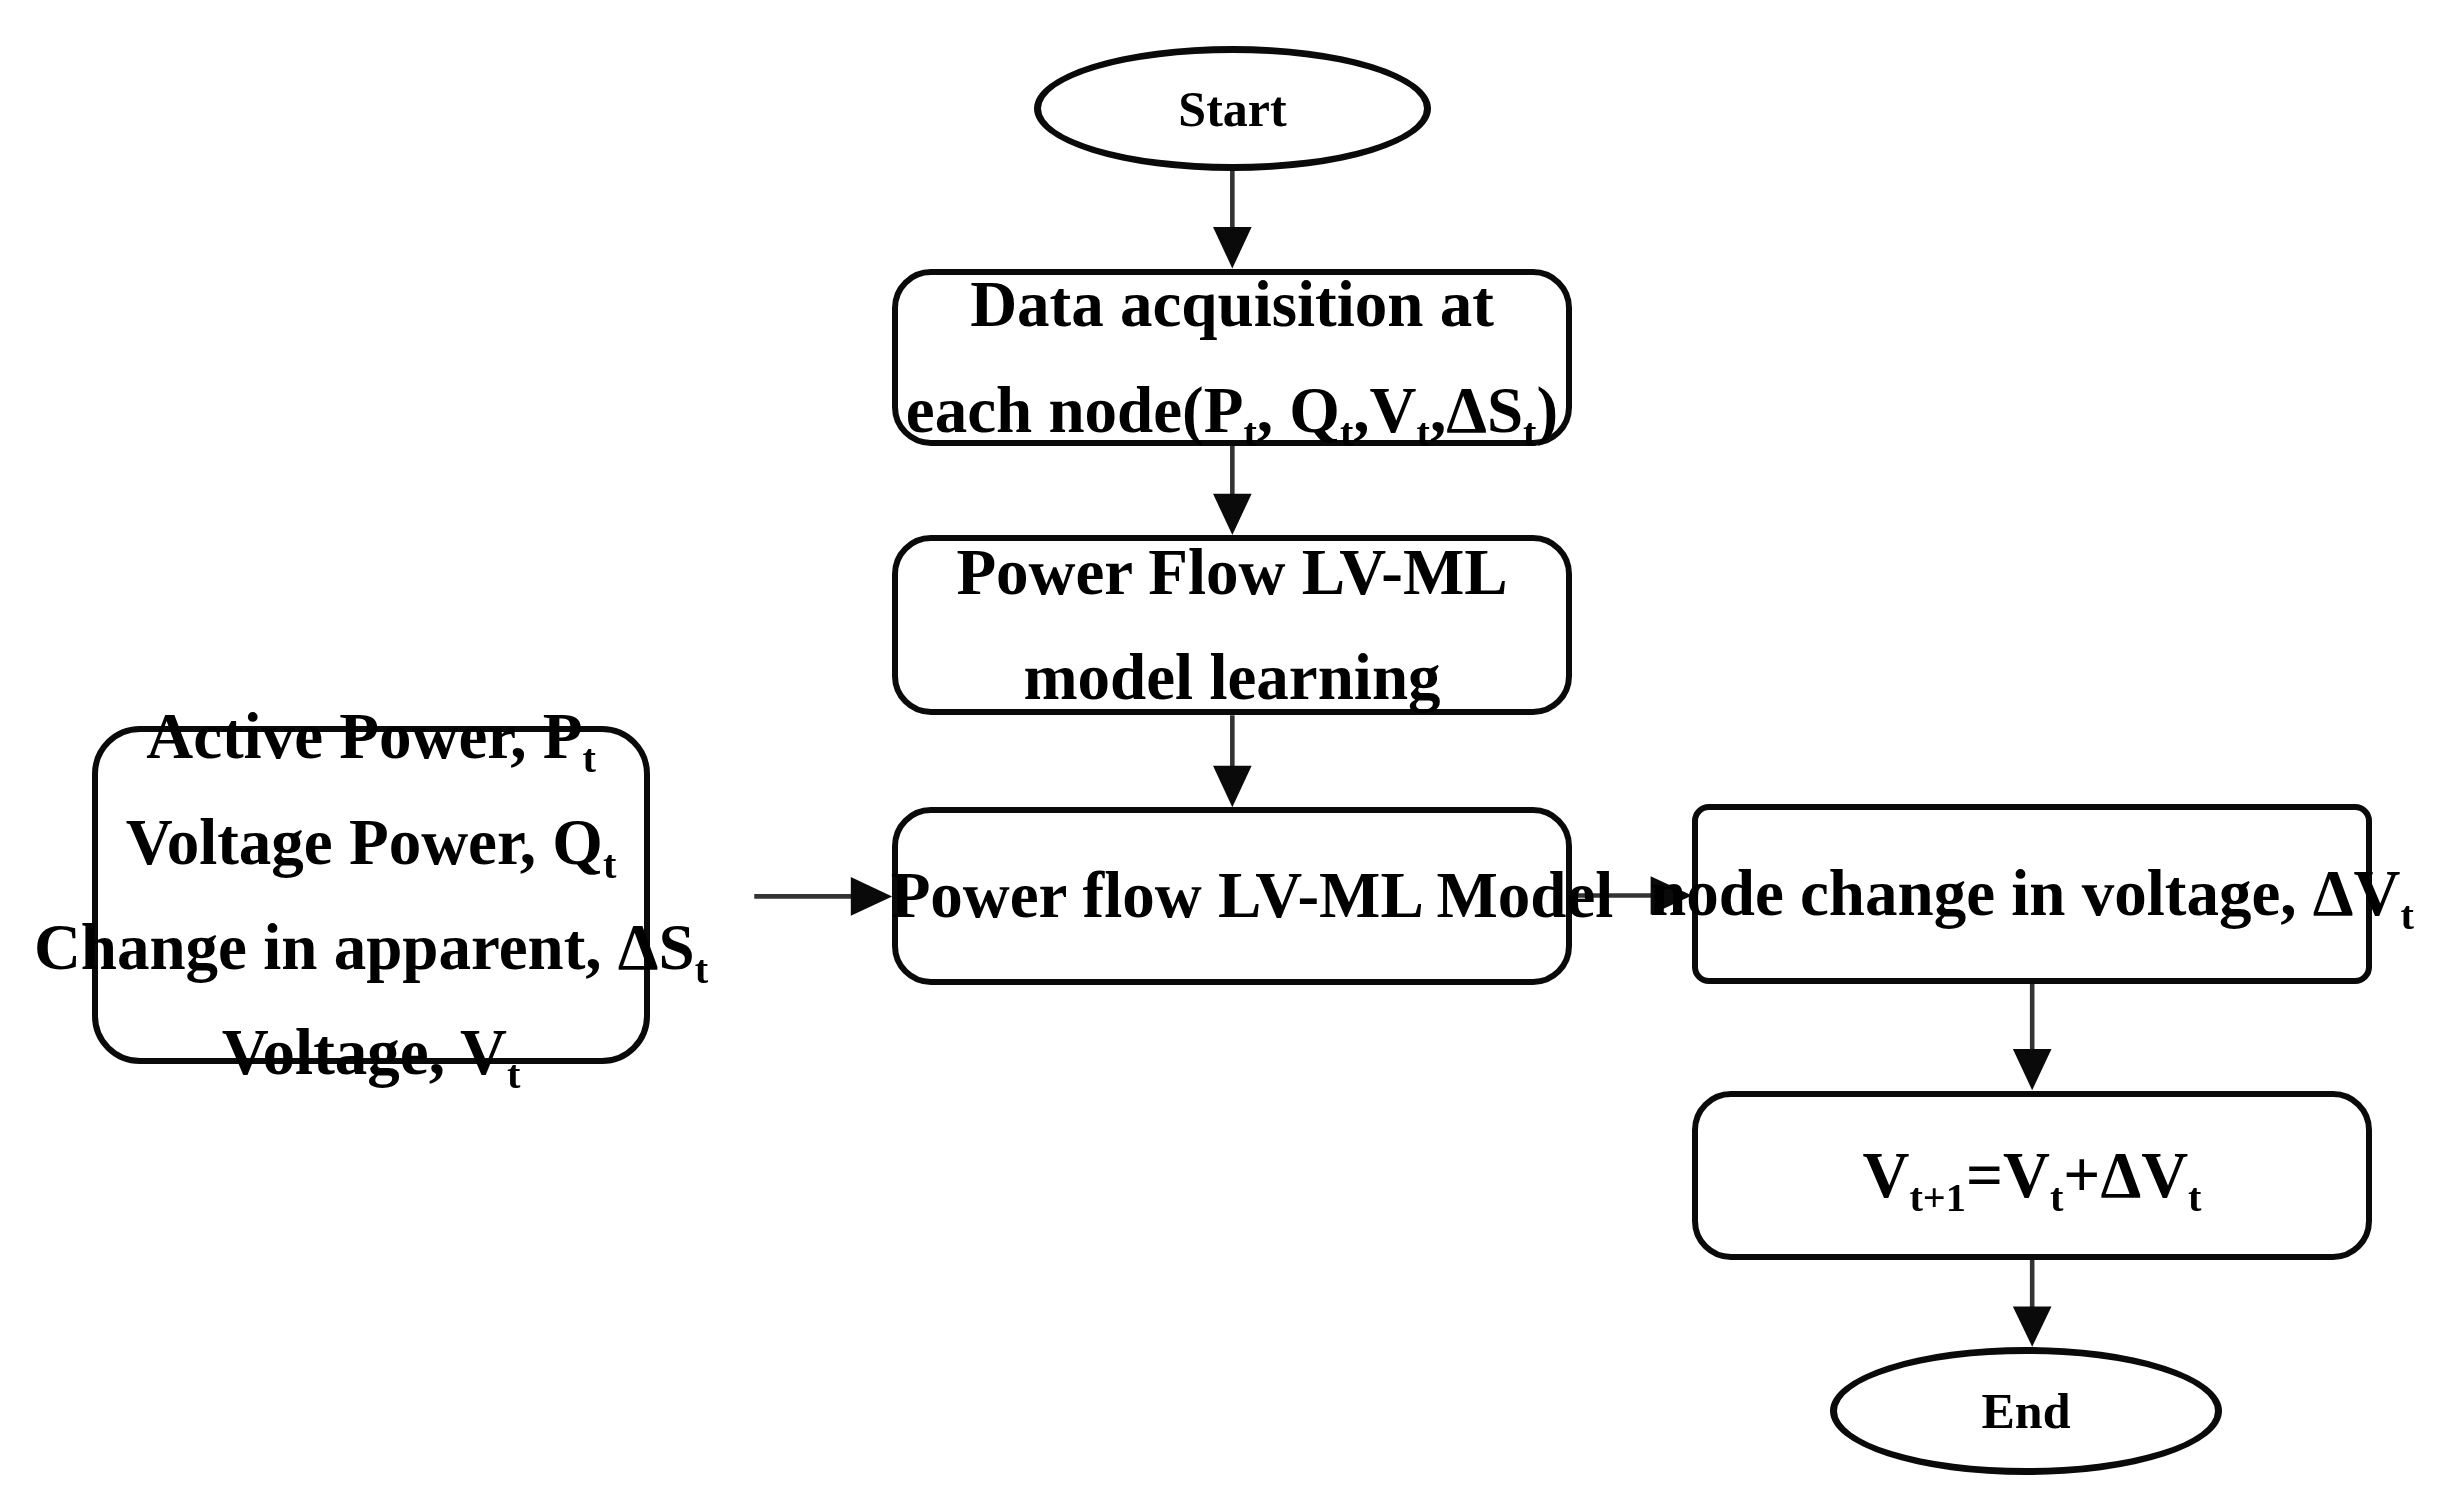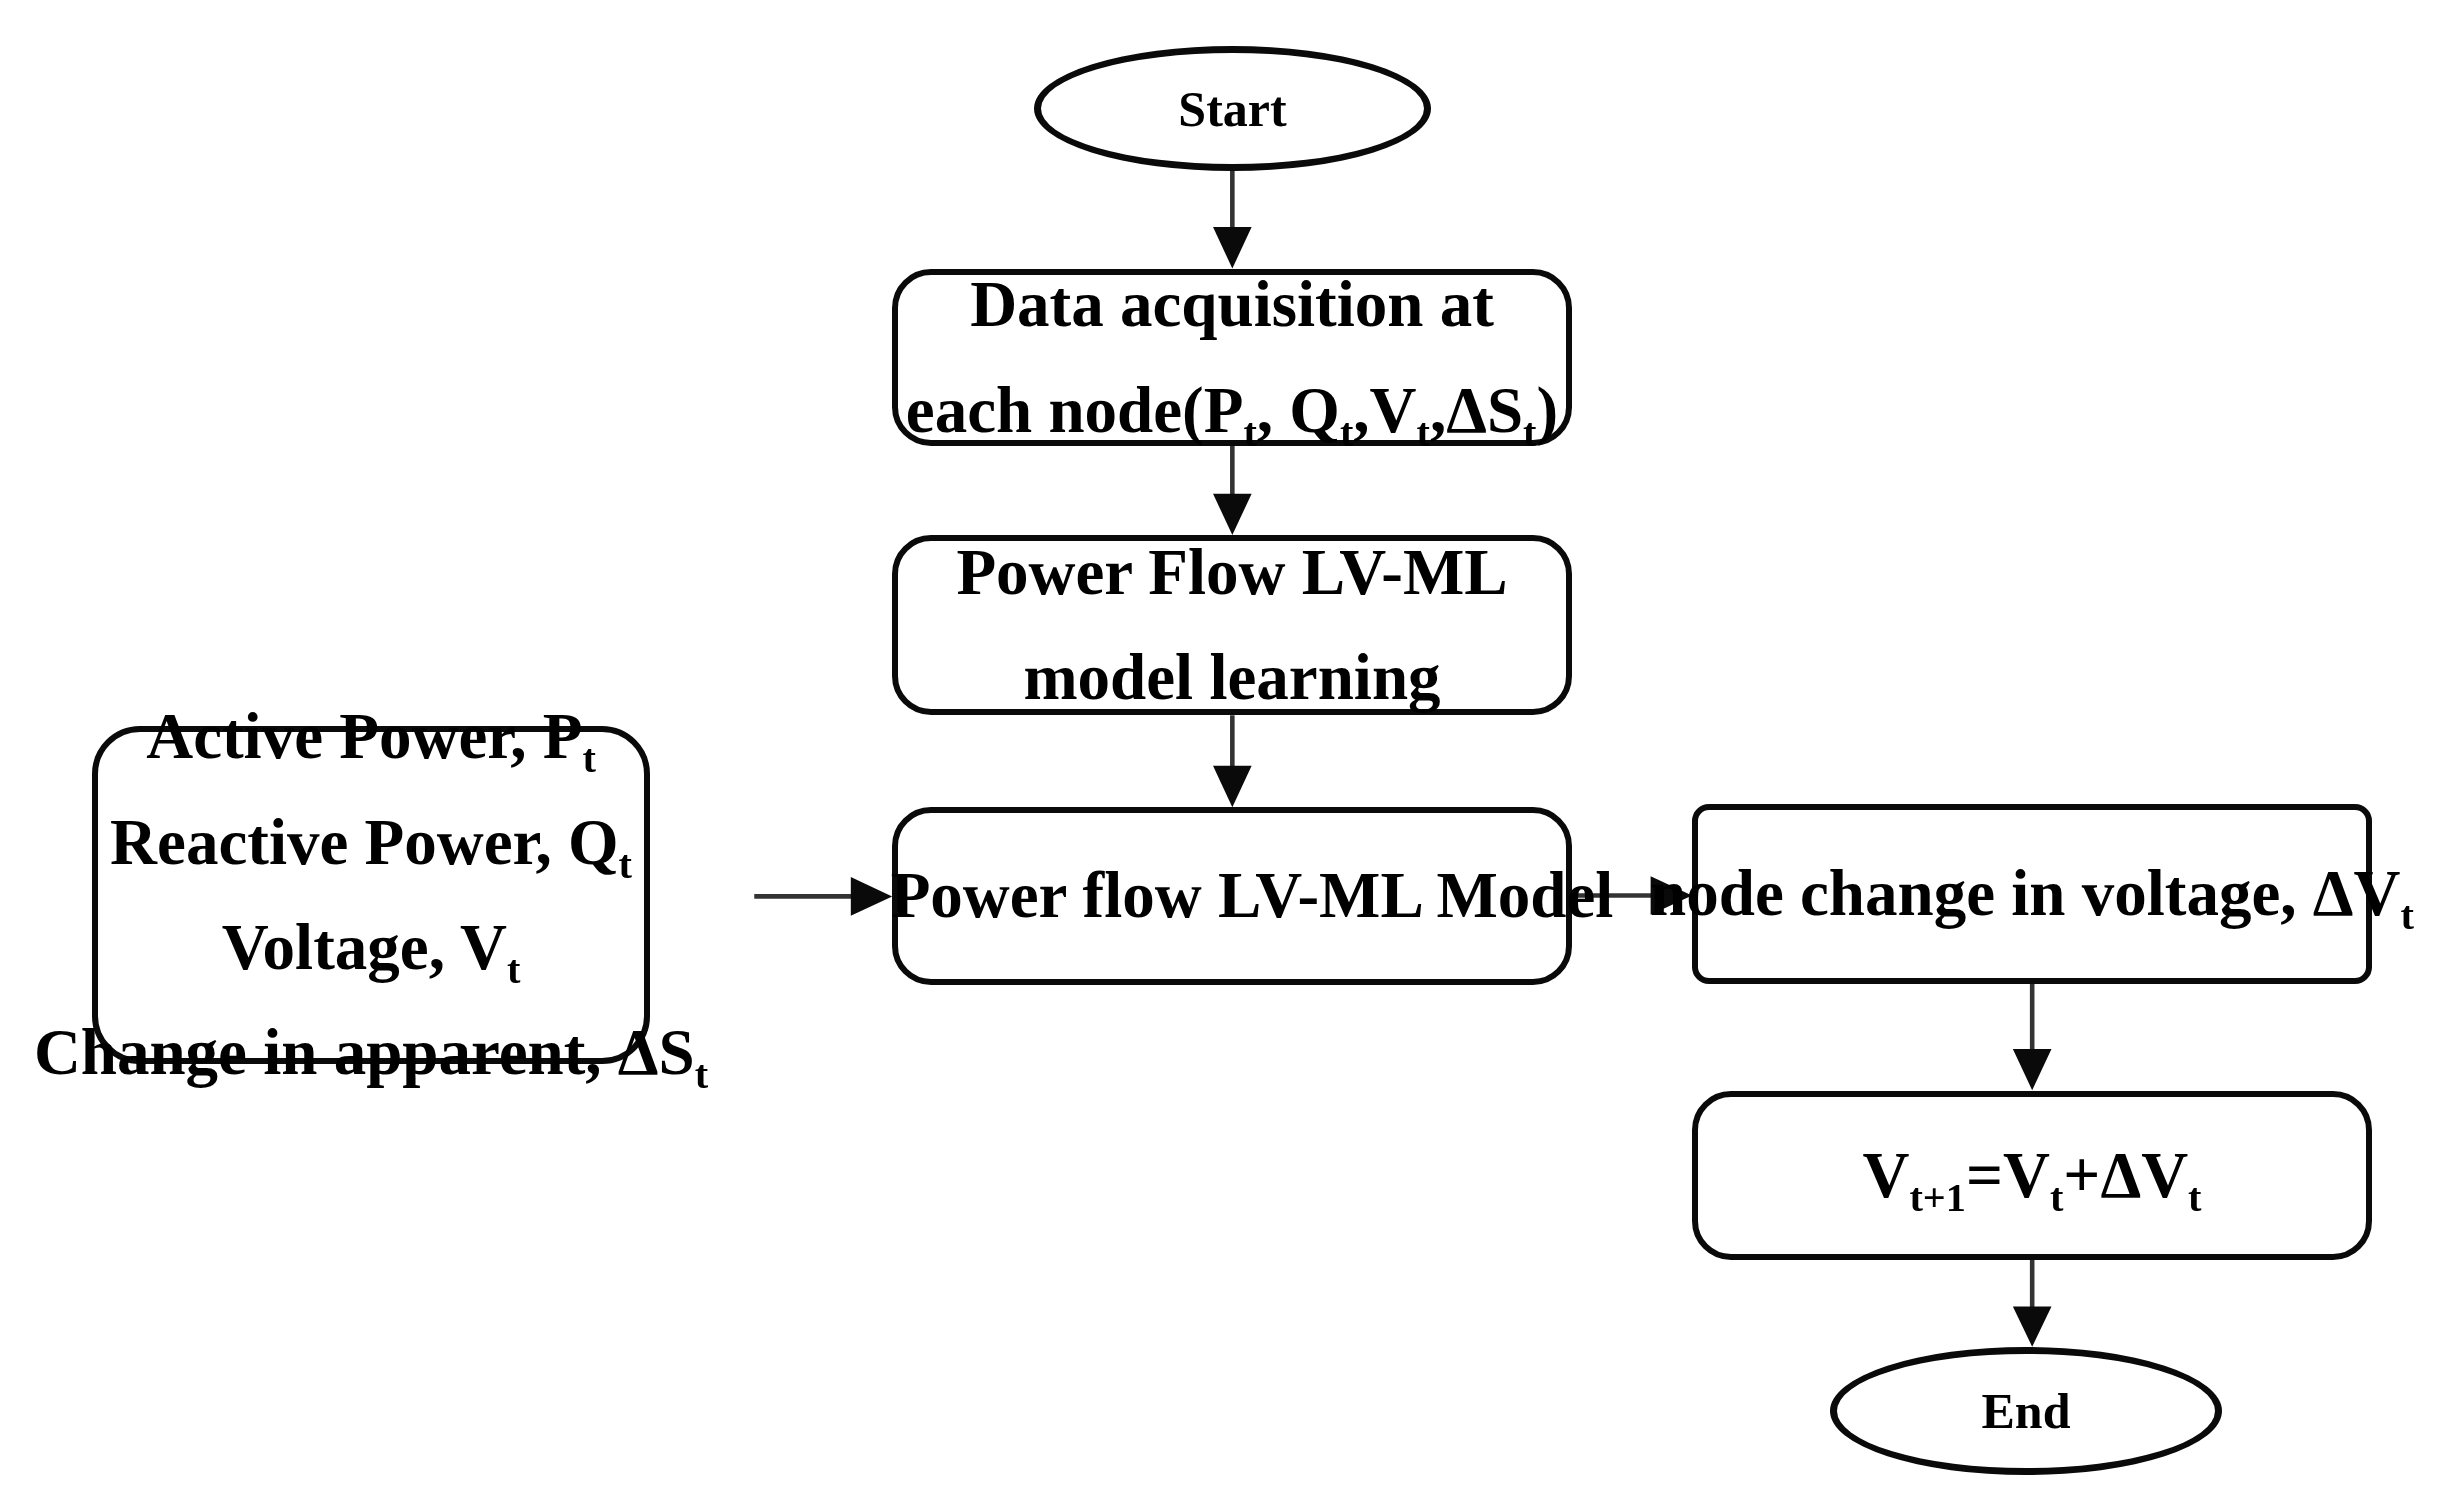--- a/index.html
+++ b/index.html
@@ -96,23 +96,23 @@
       <div class="tline"><span>Power Flow LV-ML</span></div>
       <div class="tline"><span>model learning</span></div>
     </div>
 
   <div class="node process" style="left:892px; top:807px; width:680px; height:178px;padding-left:40px;">
       <div class="tline"><span>Power flow LV-ML Model</span></div>
     </div>
 
   <div class="node process" style="left:92px; top:726px; width:558px; height:338px; border-radius:48px;">
       <div class="tline"><span>Active Power, P</span><sub>t</sub></div>
-      <div class="tline"><span>Reactive Power, Q</span><sub>t</sub></div>
+      <div class="tline"><span>Voltage Power, Q</span><sub>t</sub></div>
+      <div class="tline"><span>Change in apparent, ΔS</span><sub>t</sub></div>
       <div class="tline"><span>Voltage, V</span><sub>t</sub></div>
-      <div class="tline"><span>Change in apparent, ΔS</span><sub>t</sub></div>
     </div>
 
   <div class="node process" style="left:1692px; top:804px; width:680px; height:180px;border-radius:17px;">
       <div class="tline"><span>node change in voltage, ΔV</span><sub>t</sub></div>
     </div>
 
   <div class="node process" style="left:1692px; top:1091px; width:680px; height:169px;">
       <div class="tline"><span>V</span><sub>t+1</sub><span>=V</span><sub>t</sub><span>+ΔV</span><sub>t</sub></div>
     </div>
 

